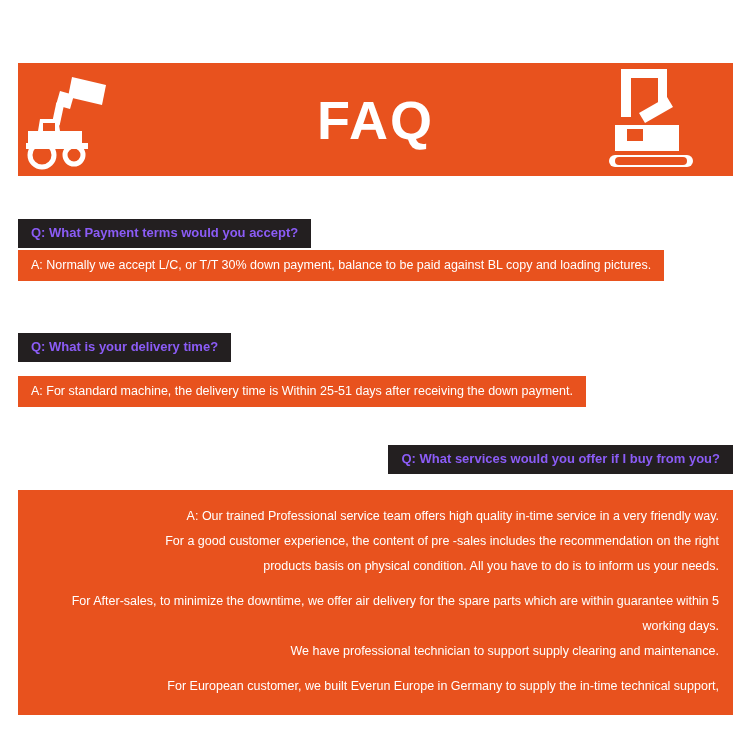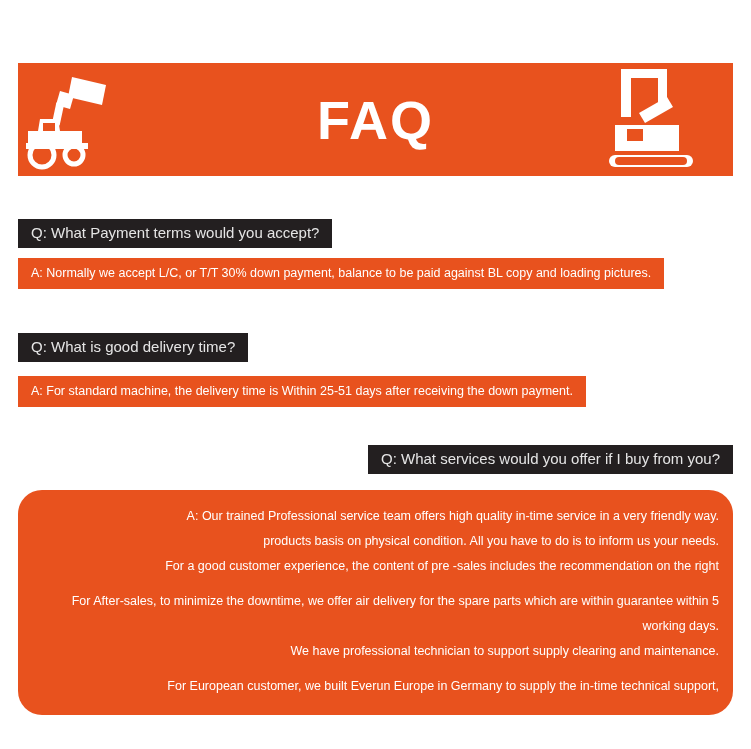--- a/index.html
+++ b/index.html
@@ -64,54 +64,53 @@
 
   
   .qa-group {
     position: absolute;
     left: 18px;
     width: 715px;
   }
   .question {
     display: inline-block;
     background: #231f20;
-    color: #e5e5e5;
-    font-size: 15px;
-    font-weight: normal;
+    color: #8b5cf6;
+    font-size: 13px;
+    font-weight: bold;
     padding: 7px 13px 8px 13px;
     line-height: 14px;
     white-space: nowrap;
   }
   .answer {
     display: inline-block;
     background: #e8521e;
     color: #ffffff;
     font-size: 12.5px;
     padding: 8px 13px 9px 13px;
     line-height: 14px;
     white-space: nowrap;
   }
   .answer-block {
     display: block;
     background: #e8521e;
     color: #ffffff;
     font-size: 12.5px;
     padding: 14px 14px 16px 14px;
     line-height: 25px;
-    border-radius: 24px;
   }
   .answer-block p {
     margin: 0;
   }
   .answer-block .gap {
     height: 10px;
   }
 
   .g1 { top: 219px; }
-  .g1 .answer { margin-top: 10px; }
+  .g1 .answer { margin-top: 2px; }
   .g2 { top: 333px; }
   .g2 .answer { margin-top: 14px; }
   .g3 { top: 445px; text-align: right; }
   .g3 .answer-block { margin-top: 16px; }
 </style>
 </head>
 <body>
 
 <div class="page">
 
@@ -161,30 +160,30 @@
       </svg>
     </div>
   </div>
 
   <div class="qa-group g1">
     <div class="question">Q: What Payment terms would you accept?</div>
     <div class="answer">A: Normally we accept L/C, or T/T 30% down payment, balance to be paid against BL copy and loading pictures.</div>
   </div>
 
   <div class="qa-group g2">
-    <div class="question">Q: What is good delivery time?</div>
+    <div class="question">Q: What is your delivery time?</div>
     <div class="answer">A: For standard machine, the delivery time is Within 25-51 days after receiving the down payment.</div>
   </div>
 
   <div class="qa-group g3">
     <div class="question">Q: What services would you offer if I buy from you?</div>
     <div class="answer-block" id="faq3-answer">
         <p>A: Our trained Professional service team offers high quality in-time service in a very friendly way.</p>
+        <p>For a good customer experience, the content of pre -sales includes the recommendation on the right</p>
         <p>products basis on physical condition. All you have to do is to inform us your needs.</p>
-        <p>For a good customer experience, the content of pre -sales includes the recommendation on the right</p>
         <div class="gap"></div>
         <p>For After-sales, to minimize the downtime, we offer air delivery for the spare parts which are within guarantee within 5 working days.</p>
         <p>We have professional technician to support supply clearing and maintenance.</p>
         <div class="gap"></div>
         <p>For European customer, we built Everun Europe in Germany to supply the in-time technical support,</p>
       </div>
   </div>
 
 </div>
 

